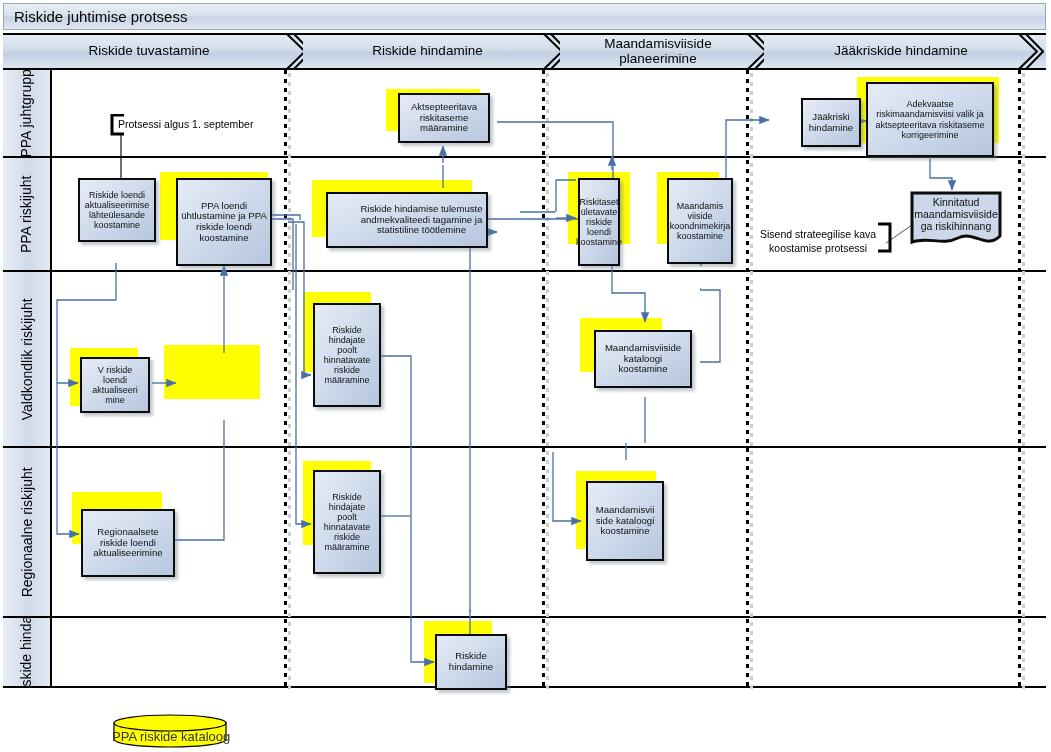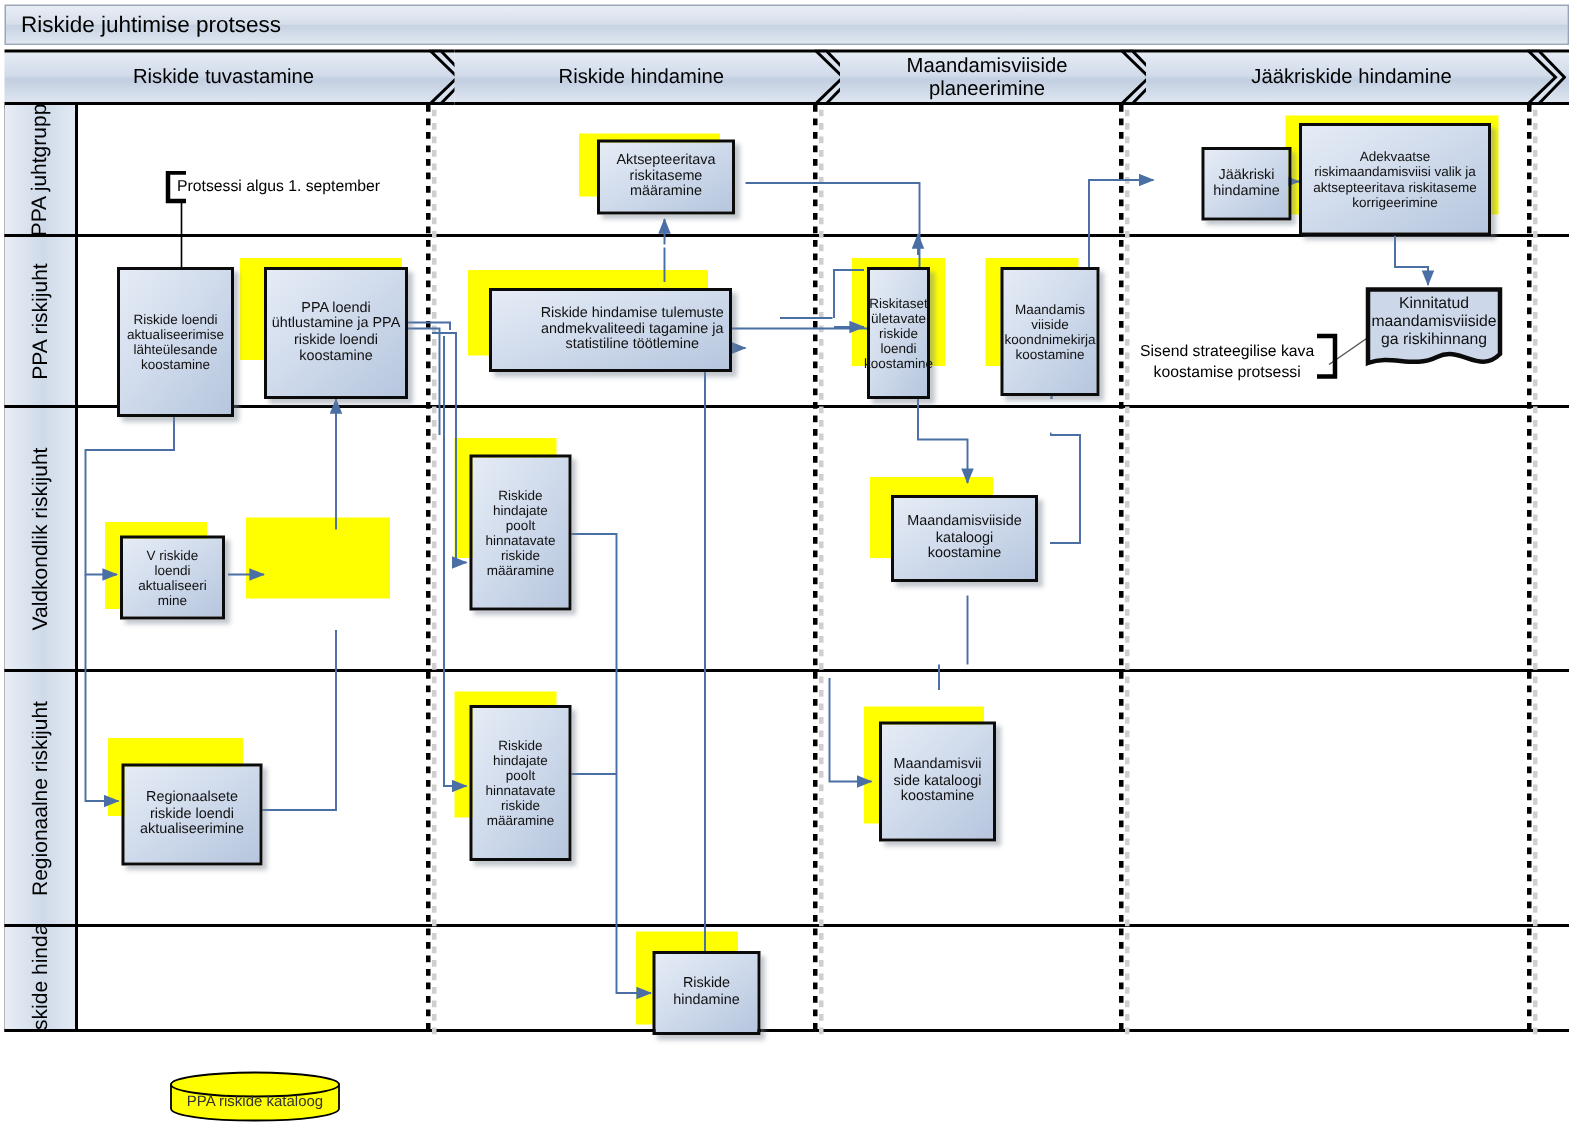--- a/index.html
+++ b/index.html
@@ -74,21 +74,21 @@
     padding:2px 3px;
   }
   .node.small{font-size:9.6px;}
   .node.tiny{font-size:9px;}
 
   
   .note{position:absolute;z-index:5;font-size:10.5px;color:#000;white-space:nowrap;}
 
   
   #cylinder{position:absolute;z-index:6;}
-  #cyl-label{position:absolute;z-index:7;font-size:10px;color:#333;white-space:nowrap;}
+  #cyl-label{position:absolute;z-index:7;font-size:13px;color:#333;white-space:nowrap;}
 
   
   #doc-shape{position:absolute;z-index:5;}
   #doc-text{position:absolute;z-index:6;text-align:center;font-size:10.5px;color:#111;line-height:1.15;}
 
   
   #wires{position:absolute;left:0;top:0;width:1051px;height:752px;z-index:3;pointer-events:none;}
 </style>
 </head>
 <body>
@@ -266,21 +266,21 @@
   <div class="hl" style="left:857px;top:77px;width:142px;height:66px;"></div>
   <div class="node tiny" style="left:866px;top:82px;width:128px;height:75px;">Adekvaatse riskimaandamisviisi valik ja aktsepteeritava riskitaseme korrigeerimine</div>
 
   <div class="note" style="left:118px;top:118px;">
     <span>Protsessi algus 1. september</span>
   </div>
   <svg style="position:absolute;left:110px;top:114px;width:16px;height:22px;z-index:6;">
     <path d="M14,1 L2,1 L2,20 L14,20" stroke="#000" stroke-width="3" fill="none"></path>
   </svg>
 
-  <div class="node tiny" style="left:78px;top:178px;width:78px;height:100px;">Riskide loendi aktualiseerimise lähteülesande koostamine</div>
+  <div class="node tiny" style="left:78px;top:178px;width:78px;height:64px;">Riskide loendi aktualiseerimise lähteülesande koostamine</div>
 
   <div class="hl" style="left:160px;top:172px;width:108px;height:68px;"></div>
   <div class="node small" style="left:176px;top:178px;width:96px;height:88px;">PPA loendi ühtlustamine ja PPA riskide loendi koostamine</div>
 
   <div class="hl" style="left:312px;top:180px;width:160px;height:57px;"></div>
   <div class="node small" style="left:326px;top:192px;width:162px;height:56px;padding-left:32px;">Riskide hindamise tulemuste andmekvaliteedi tagamine ja statistiline töötlemine</div>
 
   <div class="hl" style="left:568px;top:172px;width:62px;height:72px;"></div>
   <div class="node tiny" style="left:578px;top:178px;width:42px;height:88px;">Riskitaset ületavate riskide loendi koostamine</div>
 

